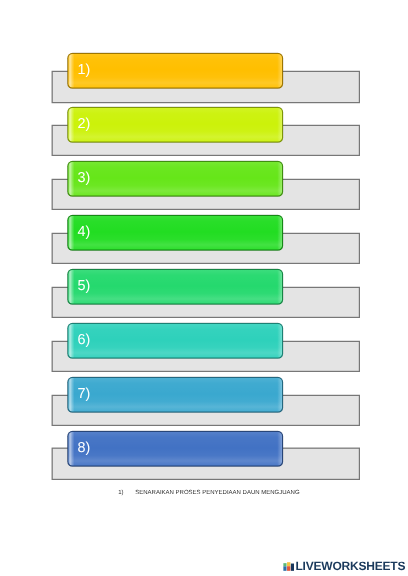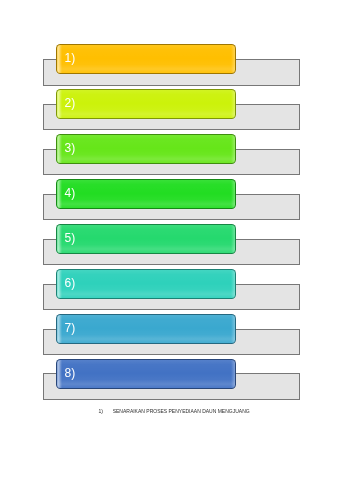--- a/index.html
+++ b/index.html
@@ -108,13 +108,23 @@
           <div class="sheen"></div>
           <div class="edge-l"></div>
           <div class="edge-r"></div>
           <div class="bar-label">8)</div>
         </div>
       </div>
     </div>
 
   <div class="caption">1)       SENARAIKAN PROSES PENYEDIAAN DAUN MENGJUANG</div>
 
+  <div class="logo">
+    <svg class="logo-icon" viewBox="0 0 23 18">
+      <rect x="0" y="2" width="7.0" height="6.6" fill="#5cb97a"></rect>
+      <rect x="0" y="8.6" width="7.0" height="9.4" fill="#2f6fa8"></rect>
+      <rect x="8.0" y="0" width="7.0" height="8.4" fill="#f5c242"></rect>
+      <rect x="8.0" y="8.4" width="7.0" height="9.6" fill="#e2563c"></rect>
+      <rect x="16.0" y="2.8" width="7.0" height="15.2" fill="#17365c"></rect>
+    </svg>
+    <span class="logo-text">LIVEWORKSHEETS</span>
+  </div>
 </div>
 
 </body></html>

